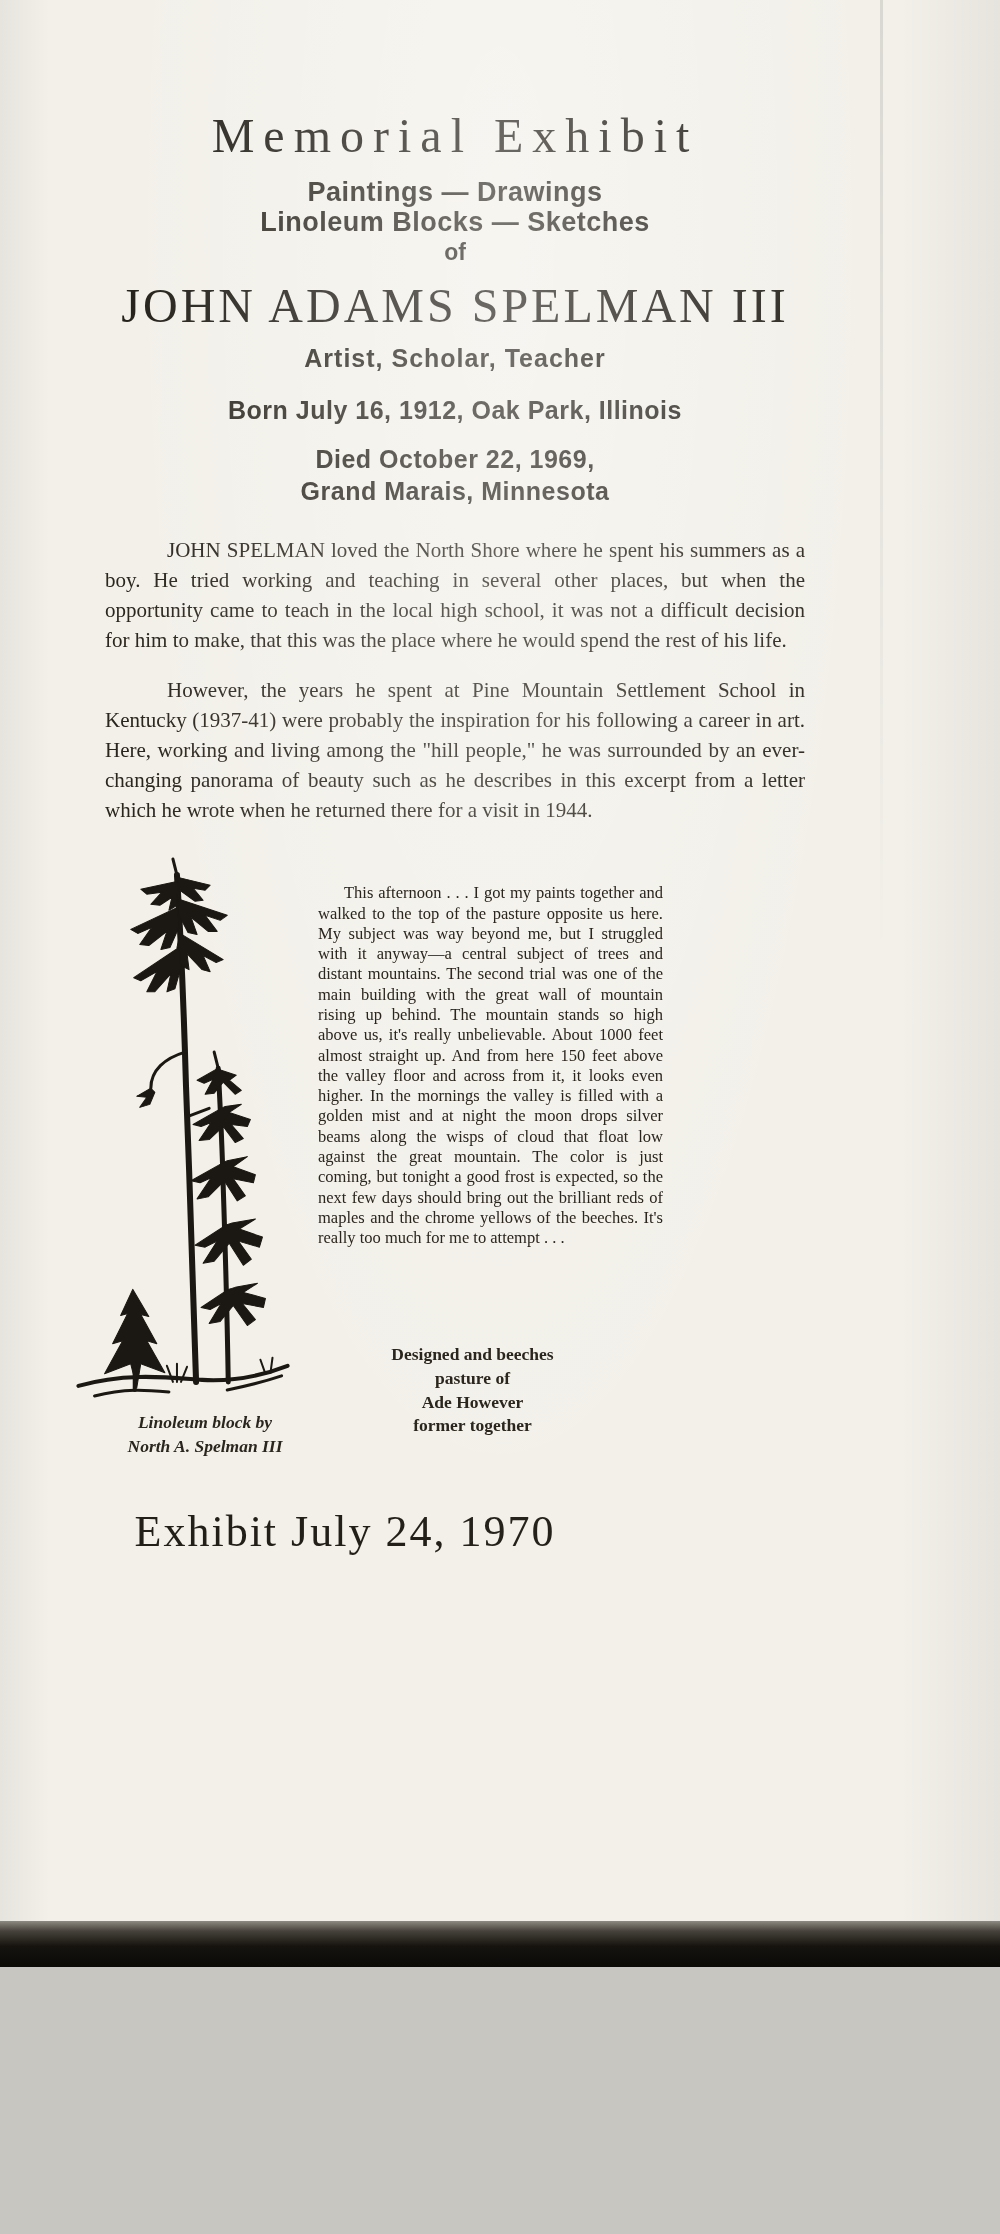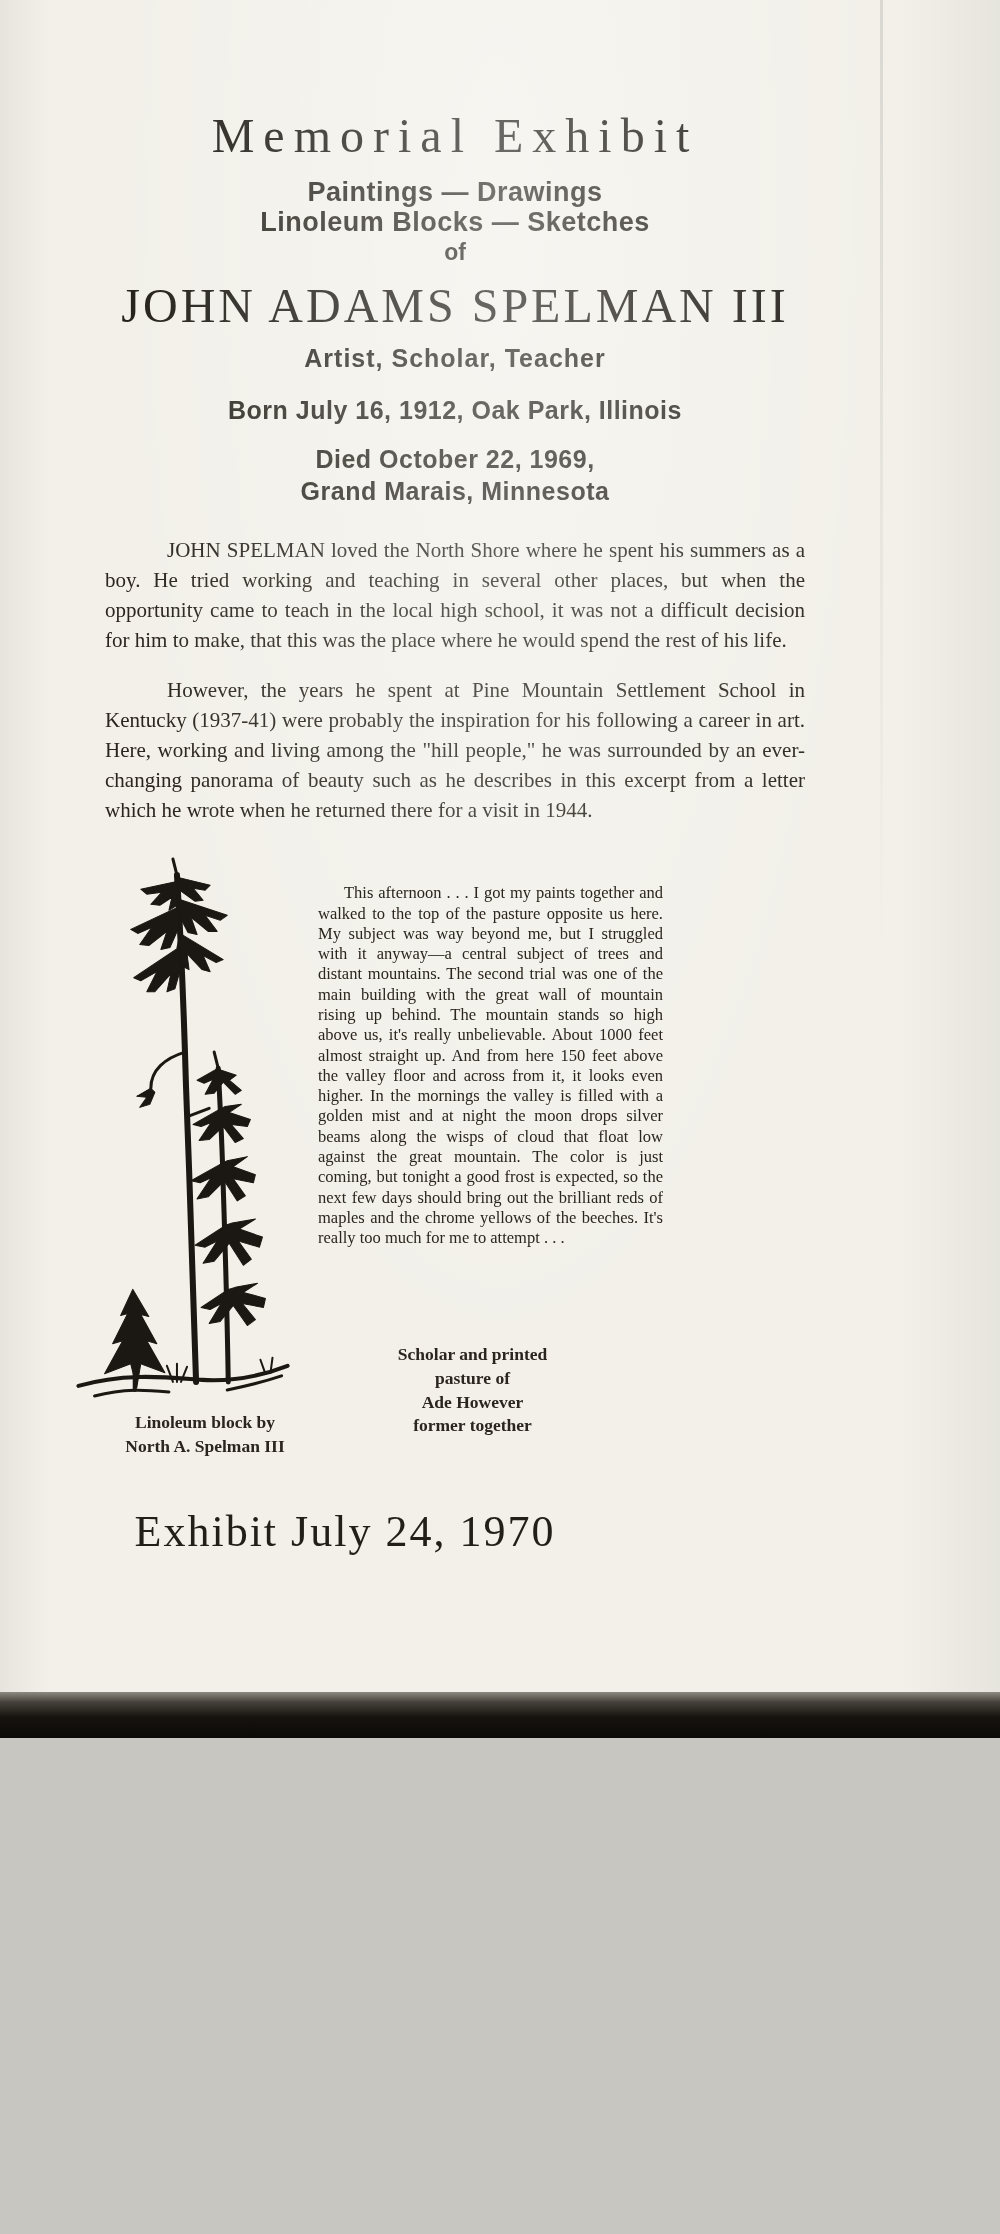--- a/index.html
+++ b/index.html
@@ -1,20 +1,20 @@
 <!DOCTYPE html>
 <html><head>
 <meta charset="utf-8">
 <style>
   * { margin:0; padding:0; box-sizing:border-box; }
   html, body { background:#c8c6c0; }
   .page {
     position:relative;
     width:1000px;
-    height:1738px;
+    height:1967px;
     margin:0 auto;
     background:#f2f0e9;
     color:#29241c;
     font-family:"Liberation Serif", serif;
     overflow:hidden;
   }
   
   .page::before {
     content:"";
     position:absolute; inset:0;
@@ -68,21 +68,21 @@
   }
 
   .credits {
     position:absolute; left:375px; top:492px; width:195px;
     text-align:center; font-size:17.5px; font-weight:700;
     line-height:1.35; color:#2a251d;
   }
   .caption {
     position:absolute; left:95px; top:560px; width:220px;
     text-align:center; font-size:17.5px; font-weight:700;
-    line-height:1.35; color:#2a251d;
+    line-height:1.35; color:#2a251d;font-style:italic;
   }
 
   .footer {
     width:690px; margin-top:10px; text-align:center;
     font-size:44px; letter-spacing:2px; color:#221e18;
   }
 
   .scan-strip {
     position:absolute; left:0; right:0; bottom:0; height:46px;
     background:linear-gradient(180deg, #8d8a81 0%, #46423b 22%, #16130f 55%, #0b0a08 100%);
@@ -153,21 +153,21 @@
 
           <path d="M56 432 L44 458 L51 456 L36 486 L46 483 L28 516 L54 506 L60 530 L64 506 L88 515 L70 483 L80 486 L64 457 L72 459 Z"></path>
           <path d="M58 506 L58 532" fill="none" stroke-width="4"></path>
         </g>
       </svg>
     </figure>
 
     <div class="letter">This afternoon . . . I got my paints together and walked to the top of the pasture opposite us here. My subject was way beyond me, but I struggled with it anyway—a central subject of trees and distant mountains. The second trial was one of the main building with the great wall of mountain rising up behind. The mountain stands so high above us, it's really unbelievable. About 1000 feet almost straight up. And from here 150 feet above the valley floor and across from it, it looks even higher. In the mornings the valley is filled with a golden mist and at night the moon drops silver beams along the wisps of cloud that float low against the great mountain. The color is just coming, but tonight a good frost is expected, so the next few days should bring out the brilliant reds of maples and the chrome yellows of the beeches. It's really too much for me to attempt . . .</div>
 
     <div class="credits">
-      <div>Scholar and printed</div>
+      <div>Designed and beeches</div>
       <div>pasture of</div>
       <div>Ade However</div>
       <div>former together</div>
     </div>
 
     <div class="caption">
       <div>Linoleum block by</div>
       <div>North A. Spelman III</div>
     </div>
 

